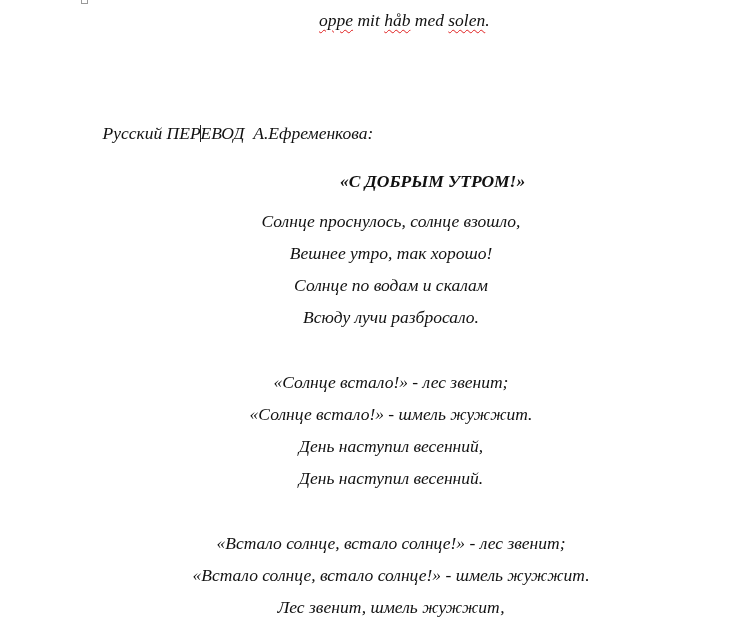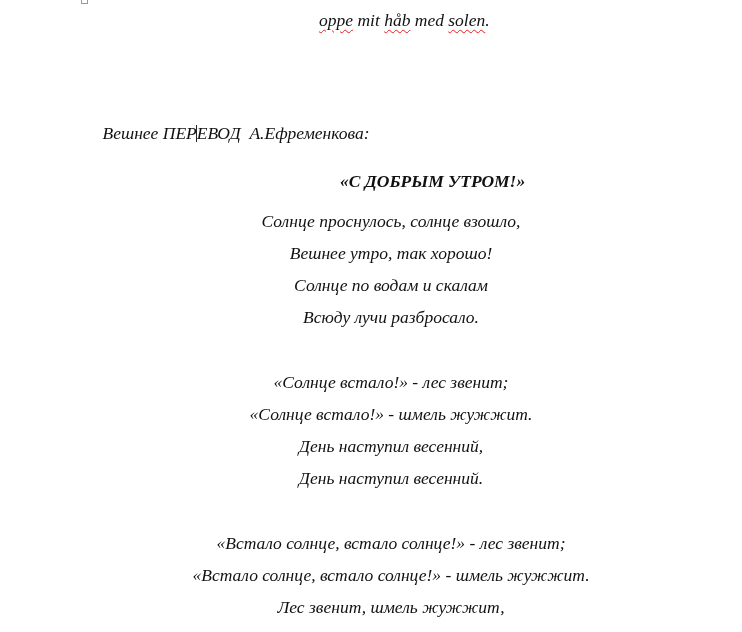--- a/index.html
+++ b/index.html
@@ -65,21 +65,21 @@
 
 <div class="page">
 
   <div class="anchor-mark"></div>
 
   <div class="line" style="left:319px; top:9px;">
     <span class="spell">oppe</span><span> mit </span><span class="spell">håb</span><span> med </span><span class="spell">solen</span><span>.</span>
   </div>
 
   <div class="line" style="left:85px; top:100px; white-space:pre;">
-    <span>Вешнее ПЕР</span><span class="cursor-bar"></span><span>ЕВОД  А.Ефременкова:</span>
+    <span>Русский ПЕР</span><span class="cursor-bar"></span><span>ЕВОД  А.Ефременкова:</span>
   </div>
 
   <div class="line title" style="left:340px; top:146px;margin-top:24px;">
     <span>«С ДОБРЫМ УТРОМ!»</span>
   </div>
 
   <div class="line center" style="top:210px; left:0; width:782px;">Солнце проснулось, солнце взошло,</div>
   <div class="line center" style="top:242px; left:0; width:782px;">Вешнее утро, так хорошо!</div>
   <div class="line center" style="top:274px; left:0; width:782px;">Солнце по водам и скалам</div>
   <div class="line center" style="top:306px; left:0; width:782px;">Всюду лучи разбросало.</div>

